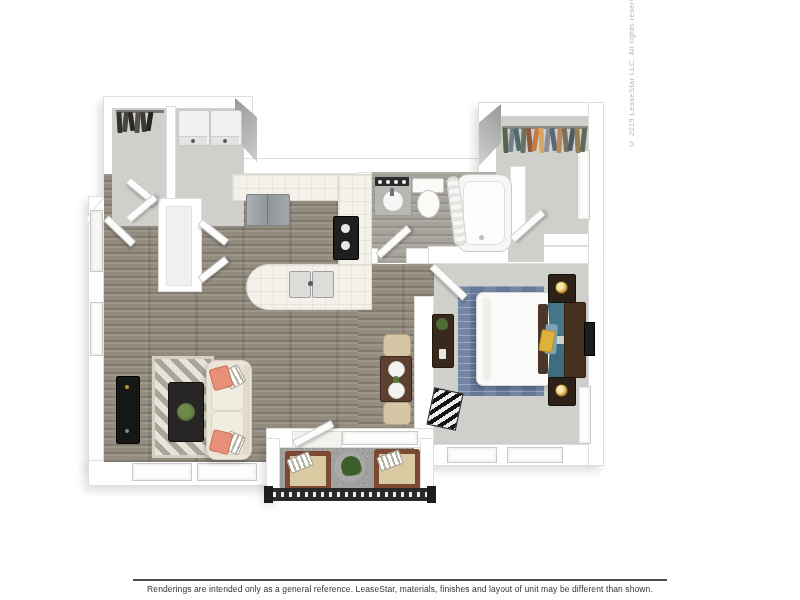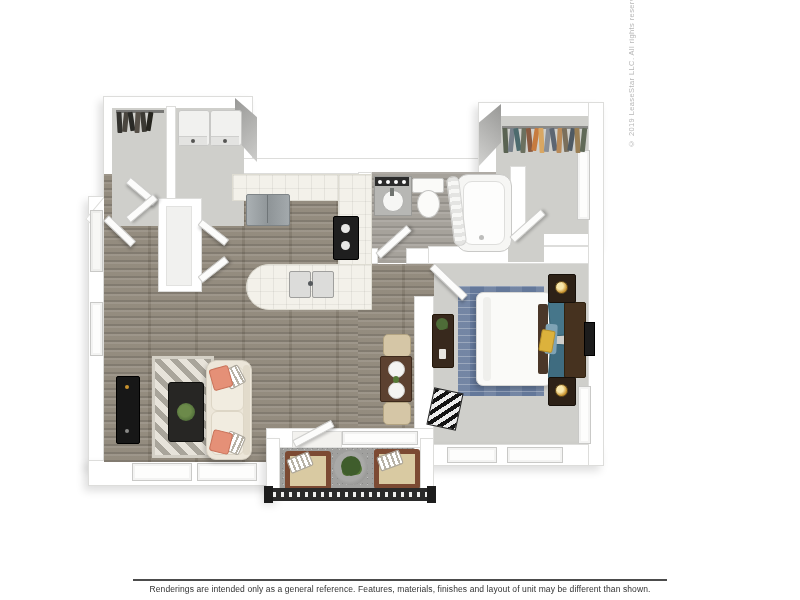--- a/index.html
+++ b/index.html
@@ -237,15 +237,15 @@
   <div class="door" style="left:128px;top:216px;width:34px;transform:rotate(-40deg);"></div>
   <div class="door" style="left:200px;top:218px;width:32px;transform:rotate(38deg);"></div>
   <div class="door" style="left:200px;top:276px;width:32px;transform:rotate(-38deg);"></div>
   <div class="door" style="left:378px;top:252px;width:40px;transform:rotate(-42deg);"></div>
   <div class="door" style="left:432px;top:262px;width:44px;transform:rotate(44deg);"></div>
   <div class="door" style="left:512px;top:236px;width:40px;transform:rotate(-42deg);"></div>
   <div class="door" style="left:294px;top:440px;width:42px;transform:rotate(-28deg);"></div>
 
   <div class="copyright" style="left:627px;top:8px;height:140px;">© 2019 LeaseStar LLC. All rights reserved</div>
   <div class="footer-rule" style="left:133px;top:579px;width:534px;height:2px;"></div>
-  <div class="footer-text" style="left:0;top:584px;">Renderings are intended only as a general reference. Features, materials, finishes and layout of unit may be different than shown.</div>
+  <div class="footer-text" style="left:0;top:584px;">Renderings are intended only as a general reference. LeaseStar, materials, finishes and layout of unit may be different than shown.</div>
 
 </div>
 
 </body></html>

